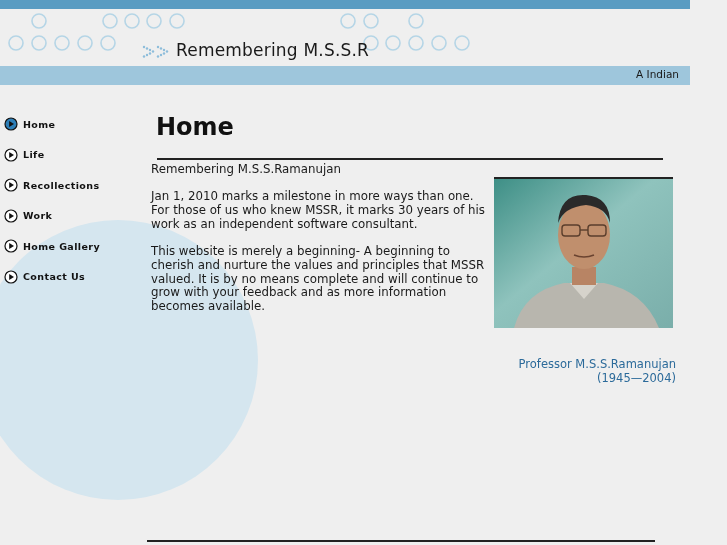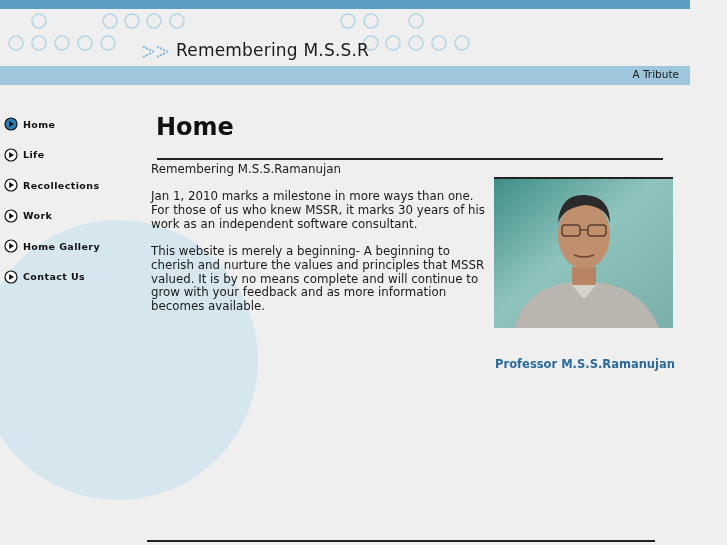--- a/index.html
+++ b/index.html
@@ -53,22 +53,22 @@
     font-size: 11.8px; line-height: 13.7px; color: #1a1a1a;
   }
   .content p { margin-bottom: 13.7px; }
   .photo-frame {
     position: absolute; left: 494px; top: 177px; width: 179px; height: 151px;
     border-top: 2px solid #222;
     background: linear-gradient(135deg, #4e9a92 0%, #7fbab3 35%, #9fcac6 55%, #8ab8b5 100%);
     overflow: hidden;
   }
   .caption {
-    position: absolute; left: 494px; top: 358px; width: 182px; text-align: center;
-    font-size: 11.5px; line-height: 13.5px; color: #2b6a9a; font-weight: bold;
+    position: absolute; left: 494px; top: 358px; width: 182px; text-align: right;
+    font-size: 11.5px; line-height: 13.5px; color: #2b6a9a;
   }
   .bottom-rule {
     position: absolute; left: 147px; top: 540px; width: 508px; height: 2px; background: #222;
   }
 </style>
 </head>
 <body>
 
 <div class="top-strip"></div>
 
@@ -110,21 +110,21 @@
         <circle cx="26" cy="7.5" r="1.2"></circle>
       <circle cx="23" cy="9.5" r="1.2"></circle>
         <circle cx="20" cy="11" r="1.2"></circle>
         <circle cx="17" cy="12.5" r="1.2"></circle>
     </g>
   </svg>
   <div class="site-title">Remembering M.S.S.R</div>
 </div>
 
 <div class="tribute-bar">
-  <span class="tribute-text">A Tribute</span>
+  <span class="tribute-text">A Indian</span>
 </div>
 
 <div class="bg-circle"></div>
 
 <nav class="nav">
   <div class="nav-item">
     <svg class="nav-icon" viewBox="0 0 14 14">
       <circle cx="7" cy="7" r="6" fill="#2d7fb8" stroke="#111" stroke-width="1.2"></circle>
       <path d="M5.2 4 L10 7 L5.2 10 Z" fill="#111"></path>
     </svg>
@@ -193,15 +193,16 @@
     <path d="M64 44 Q66 14 92 16 Q116 18 116 44 Q112 28 92 26 Q70 28 64 44 Z" fill="#2a2a2a"></path>
     <rect x="68" y="46" width="18" height="11" rx="3" fill="none" stroke="#5a3e2c" stroke-width="1.4"></rect>
     <rect x="94" y="46" width="18" height="11" rx="3" fill="none" stroke="#5a3e2c" stroke-width="1.4"></rect>
     <line x1="86" y1="51" x2="94" y2="51" stroke="#5a3e2c" stroke-width="1.4"></line>
     <path d="M80 76 Q90 80 100 76" stroke="#6a4330" stroke-width="1.6" fill="none"></path>
   </svg>
 </div>
 
 <div class="caption">
   <div>Professor M.S.S.Ramanujan</div>
+  <div>(1945—2004)</div>
 </div>
 
 <div class="bottom-rule"></div>
 
 </body></html>

